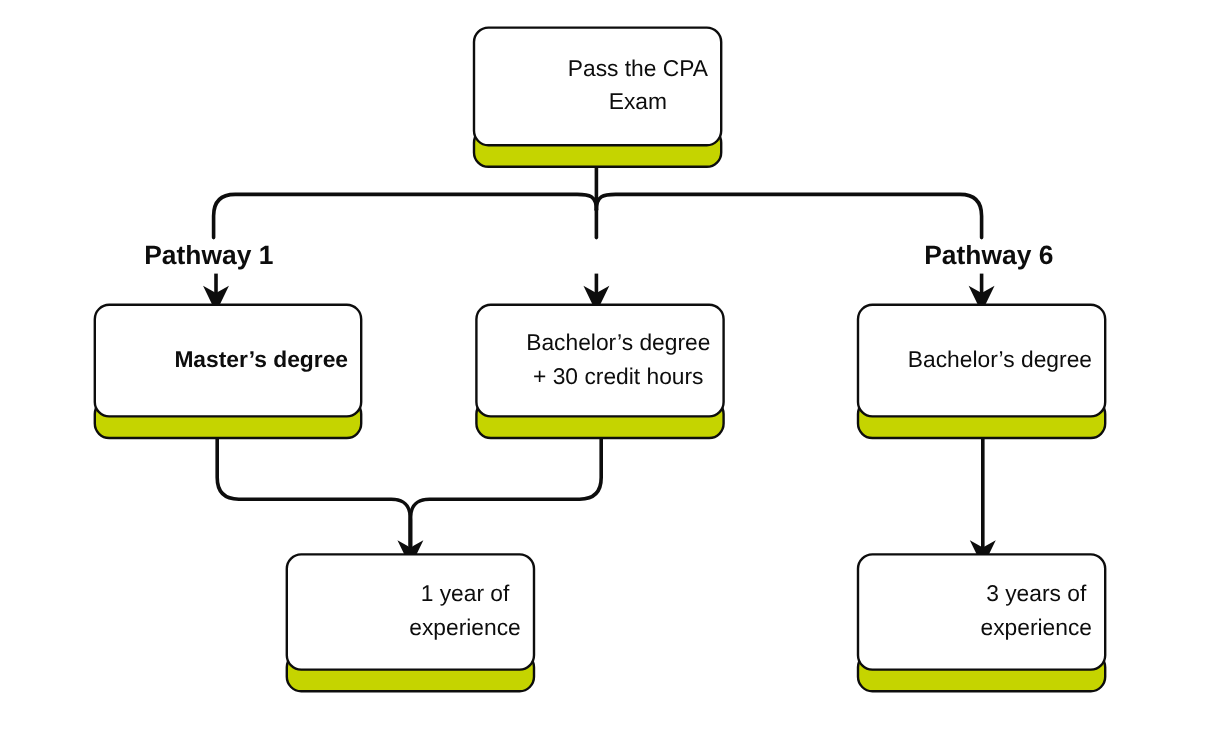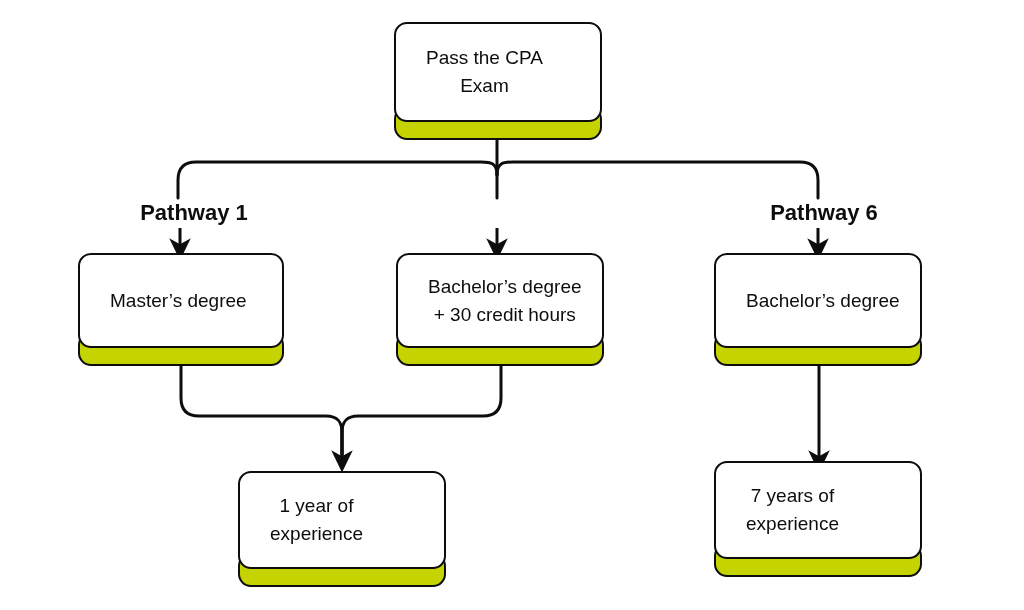--- a/index.html
+++ b/index.html
@@ -49,21 +49,21 @@
     top: 0;
     width: 100%;
     height: calc(100% - 18px);
     background: #ffffff;
     border: 2.5px solid #0d0d0d;
     border-radius: 13px;
     box-sizing: border-box;
     z-index: 2;
     display: flex;
     align-items: center;
-    justify-content: flex-start;
+    justify-content: flex-end;
     text-align: center;
     padding-left: 20px;
   }
   .node .label {
     font-size: 19px;
     line-height: 1.45;
     color: #0d0d0d;
     padding: 0 10px;
     white-space: pre-line;
   }
@@ -113,24 +113,24 @@
   </svg>
 
   <div class="node" style="left:394px; top:22px; width:208px; height:118px;">
     <div class="accent"></div>
     <div class="card">
       <div class="label">Pass the CPA
 Exam</div>
     </div>
   </div>
 
-  <div class="pathway-label" style="left:88px; top:200px; width:200px;">Pathway 1</div>
+  <div class="pathway-label" style="left:68px; top:200px; width:200px;">Pathway 1</div>
   <div class="pathway-label" style="left:718px; top:200px; width:200px;">Pathway 6</div>
 
-  <div class="node" style="left:78px; top:253px; width:206px; height:113px;">
+  <div class="node" style="left:78px; top:253px; width:224px; height:113px;font-weight:bold;">
     <div class="accent"></div>
     <div class="card">
       <div class="label">Master’s degree</div>
     </div>
   </div>
 
   <div class="node" style="left:396px; top:253px; width:208px; height:113px;">
     <div class="accent"></div>
     <div class="card">
       <div class="label">Bachelor’s degree
@@ -138,29 +138,29 @@
     </div>
   </div>
 
   <div class="node" style="left:714px; top:253px; width:208px; height:113px;">
     <div class="accent"></div>
     <div class="card">
       <div class="label">Bachelor’s degree</div>
     </div>
   </div>
 
-  <div class="node" style="left:238px; top:461px; width:208px; height:116px;margin-top:10px;">
+  <div class="node" style="left:238px; top:461px; width:208px; height:116px;">
     <div class="accent"></div>
     <div class="card">
       <div class="label">1 year of
 experience</div>
     </div>
   </div>
 
   <div class="node" style="left:714px; top:461px; width:208px; height:116px;">
     <div class="accent"></div>
     <div class="card">
-      <div class="label">7 years of
+      <div class="label">3 years of
 experience</div>
     </div>
   </div>
 
 </div>
 
 </body></html>

